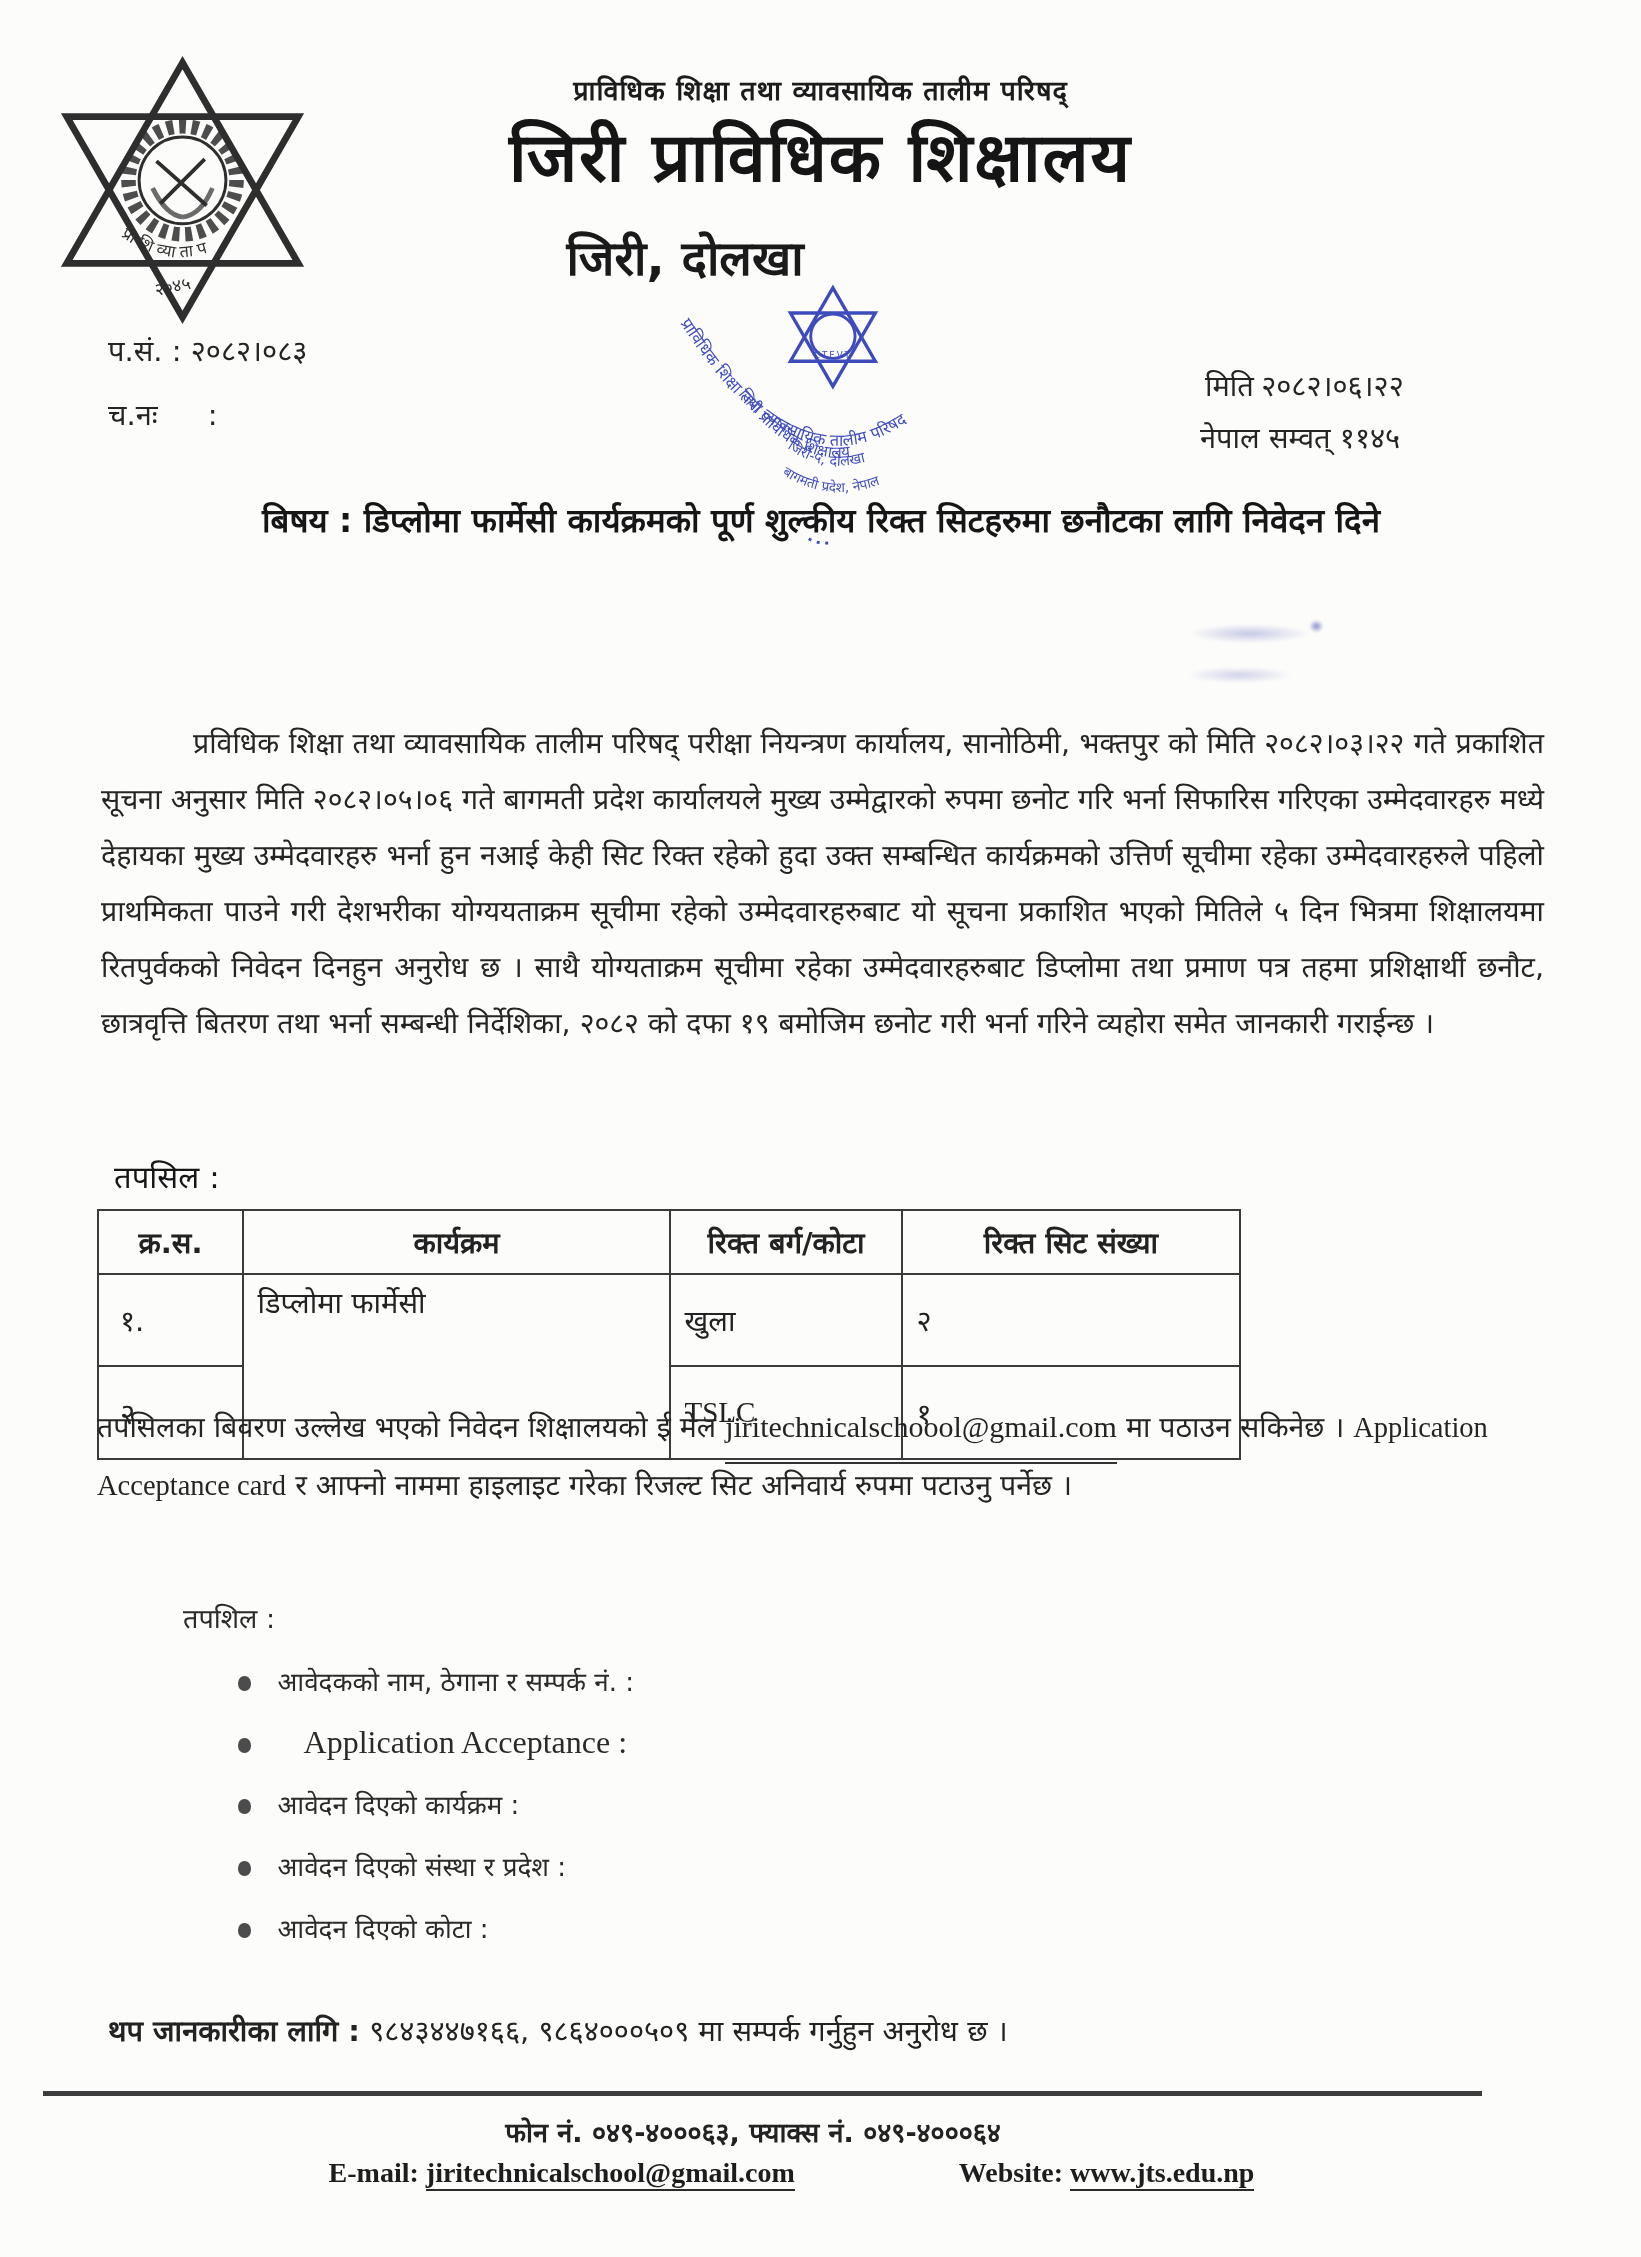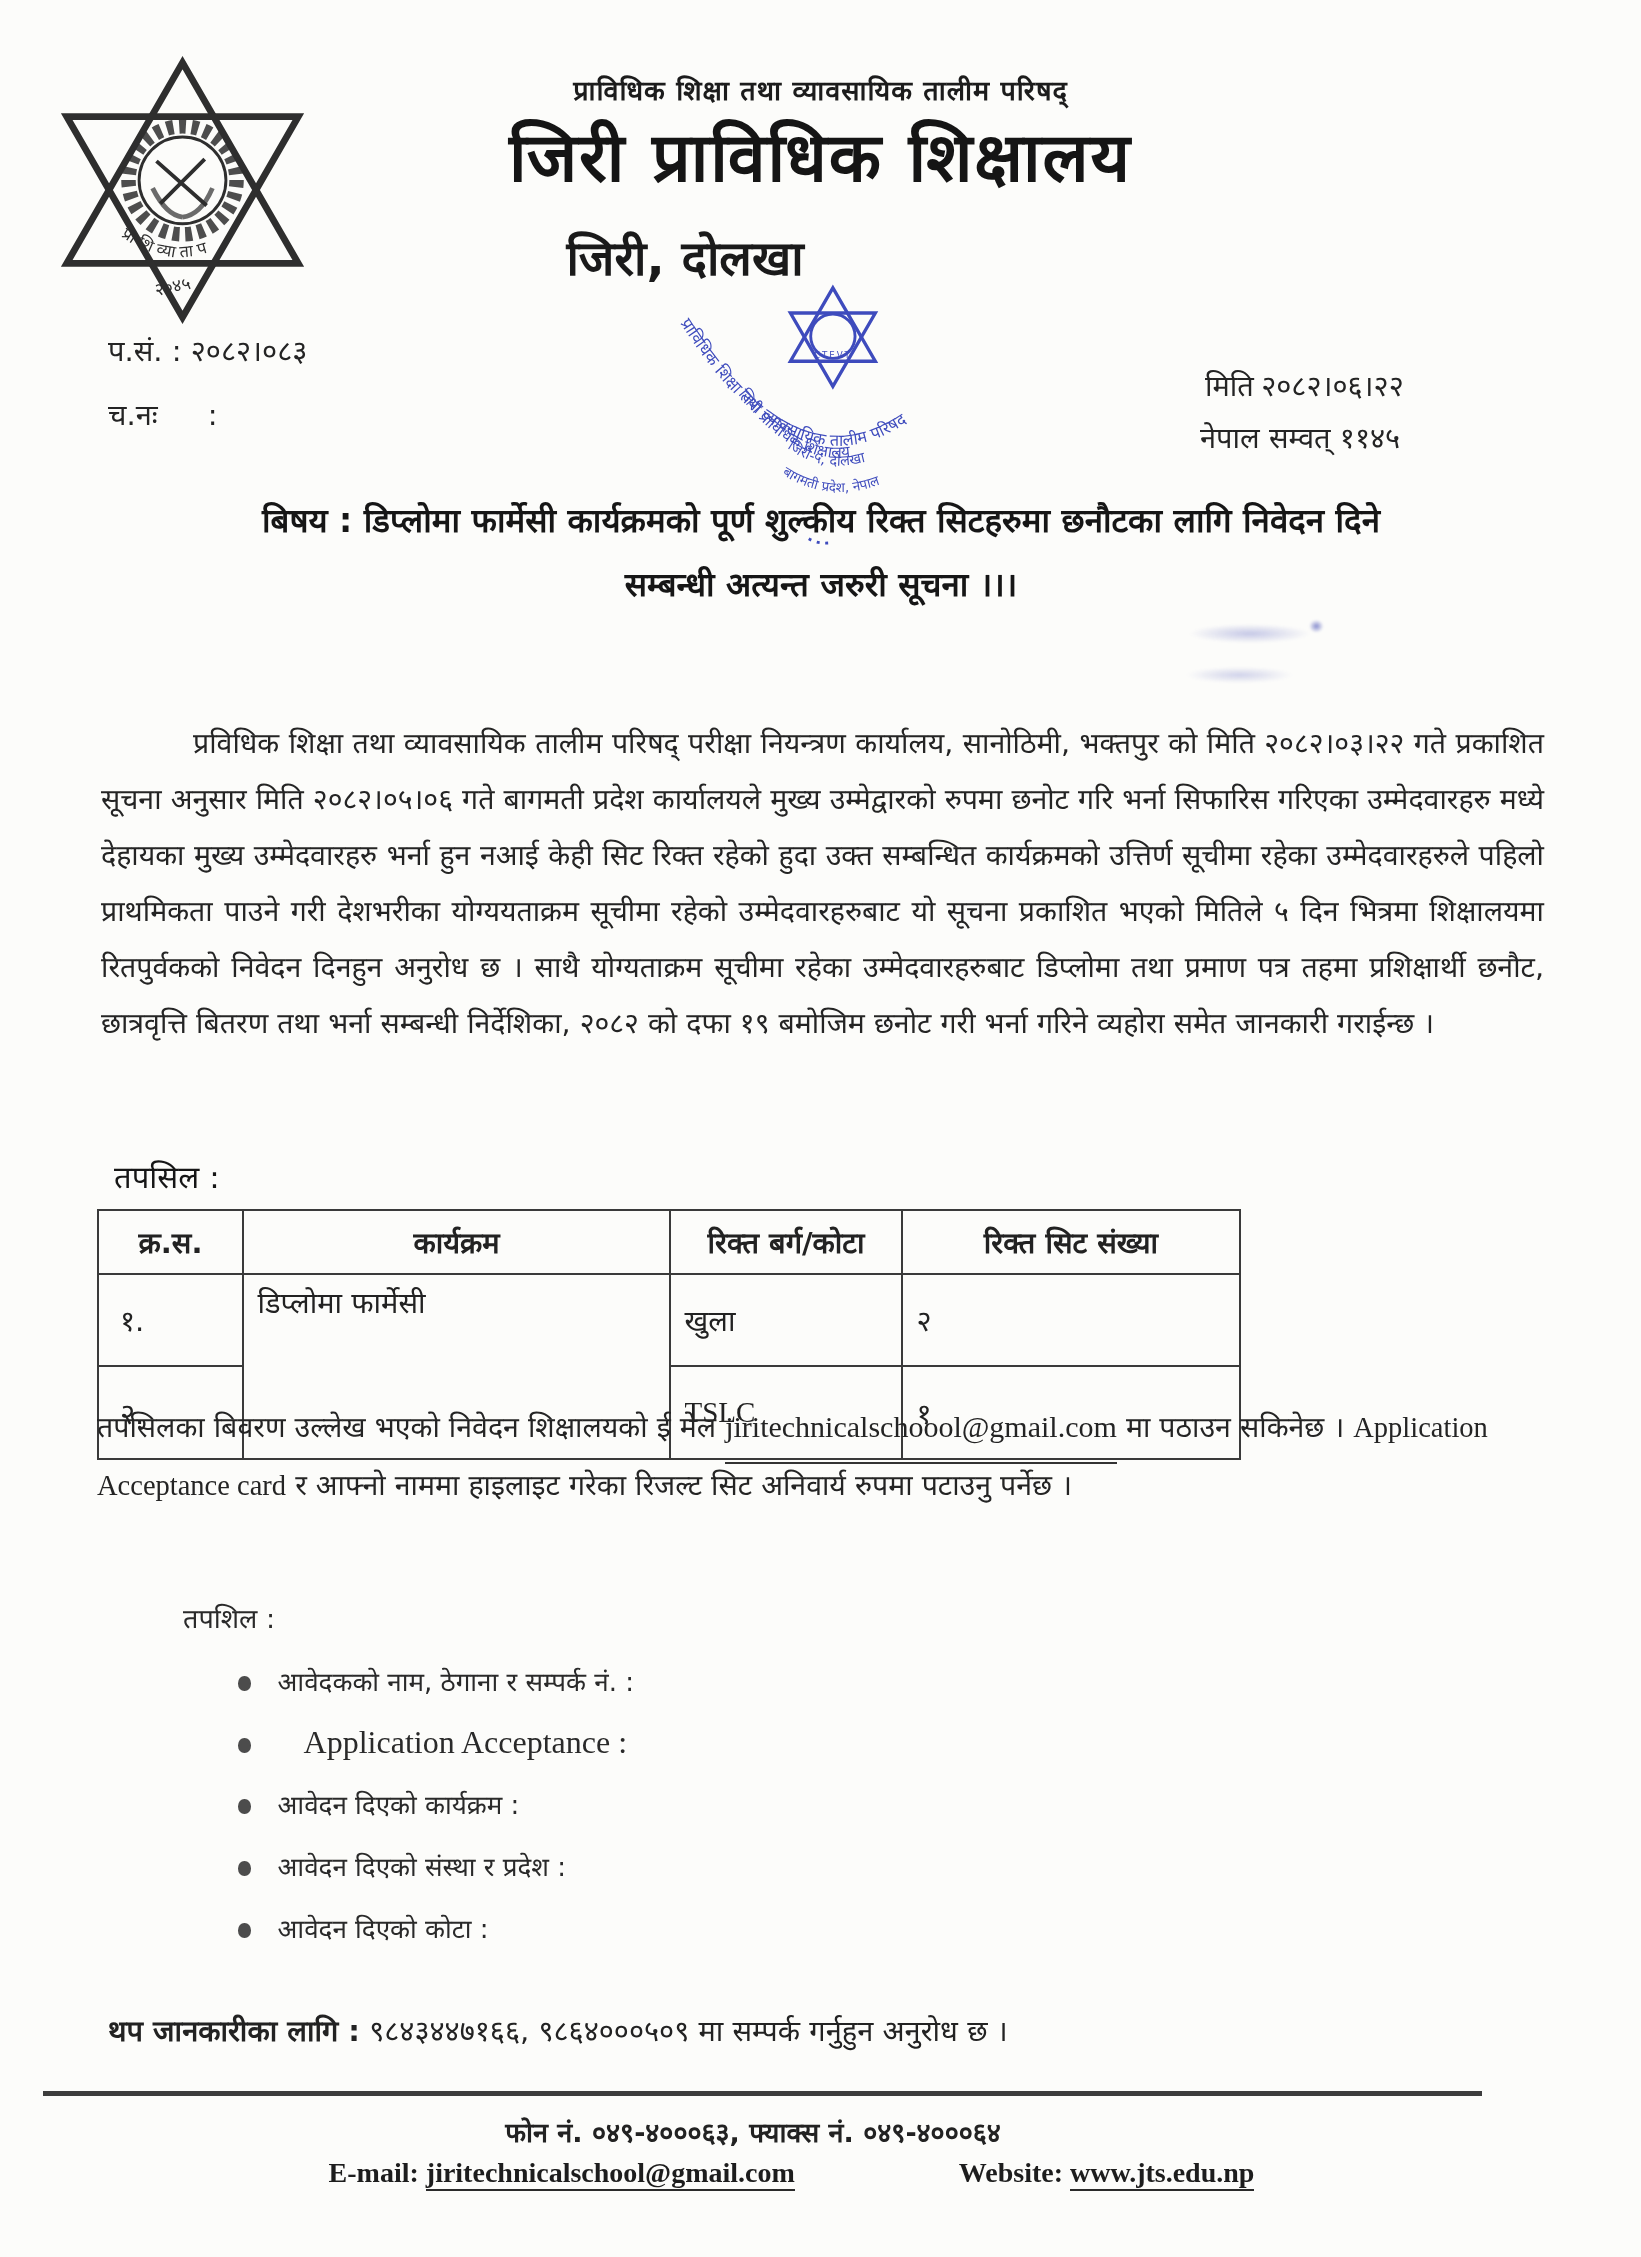--- a/index.html
+++ b/index.html
@@ -179,21 +179,20 @@
   </div>
   <div class="dispatch-line">
     <span>च.नः</span>
     <span class="colon">:</span>
   </div>
   <div class="date-line">मिति २०८२।०६।२२</div>
   <div class="sambat-line">नेपाल सम्वत् ११४५</div>
 
   <div class="subject">
     <div>बिषय : डिप्लोमा फार्मेसी कार्यक्रमको पूर्ण शुल्कीय रिक्त सिटहरुमा छनौटका लागि निवेदन दिने</div>
-    <div>सम्बन्धी अत्यन्त जरुरी सूचना ।।।</div>
   </div>
 
   <div class="body-par">प्रविधिक शिक्षा तथा व्यावसायिक तालीम परिषद् परीक्षा नियन्त्रण कार्यालय, सानोठिमी, भक्तपुर को मिति २०८२।०३।२२ गते प्रकाशित सूचना अनुसार मिति २०८२।०५।०६ गते बागमती प्रदेश कार्यालयले मुख्य उम्मेद्वारको रुपमा छनोट गरि भर्ना सिफारिस गरिएका उम्मेदवारहरु मध्ये देहायका मुख्य उम्मेदवारहरु भर्ना हुन नआई केही सिट रिक्त रहेको हुदा उक्त सम्बन्धित कार्यक्रमको उत्तिर्ण सूचीमा रहेका उम्मेदवारहरुले पहिलो प्राथमिकता पाउने गरी देशभरीका योग्ययताक्रम सूचीमा रहेको उम्मेदवारहरुबाट यो सूचना प्रकाशित भएको मितिले ५ दिन भित्रमा शिक्षालयमा रितपुर्वकको निवेदन दिनहुन अनुरोध छ । साथै योग्यताक्रम सूचीमा रहेका उम्मेदवारहरुबाट डिप्लोमा तथा प्रमाण पत्र तहमा प्रशिक्षार्थी छनौट, छात्रवृत्ति बितरण तथा भर्ना सम्बन्धी निर्देशिका, २०८२ को दफा १९ बमोजिम छनोट गरी भर्ना गरिने व्यहोरा समेत जानकारी गराईन्छ ।</div>
 
   <div class="tapasil-1">तपसिल :</div>
 
   <table class="seat-table">
     <colgroup>
         <col style="width:145px">
         <col style="width:427px">

